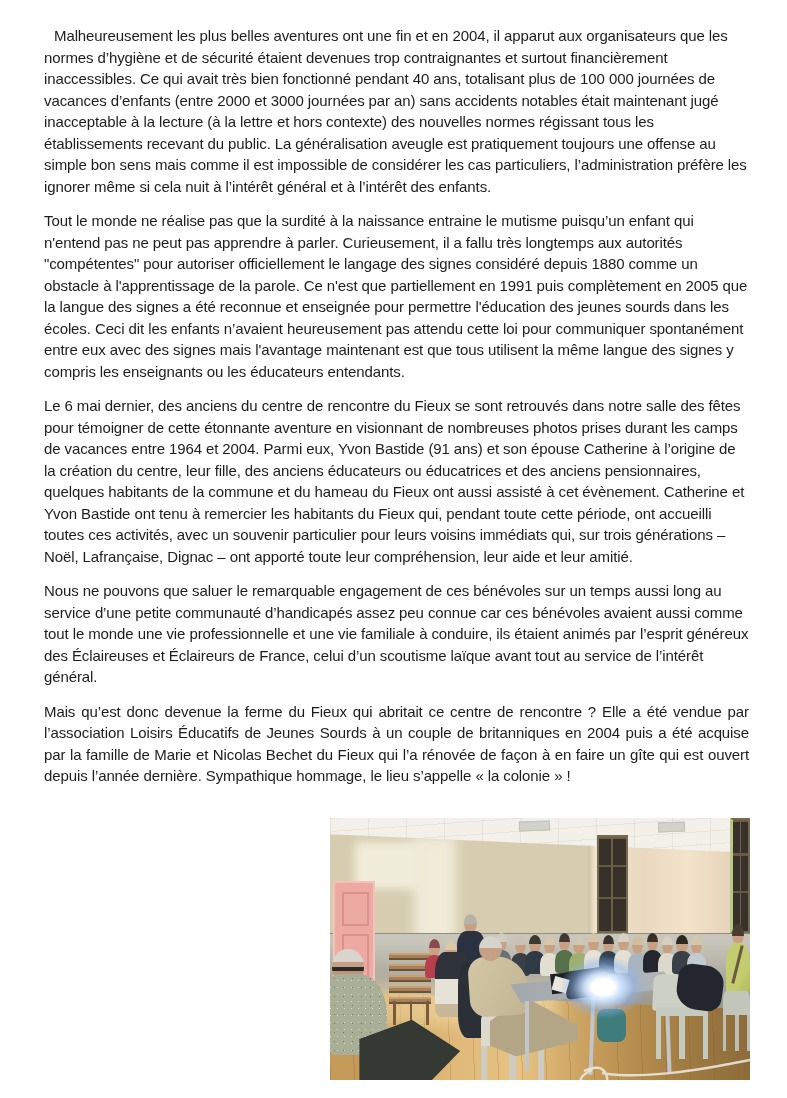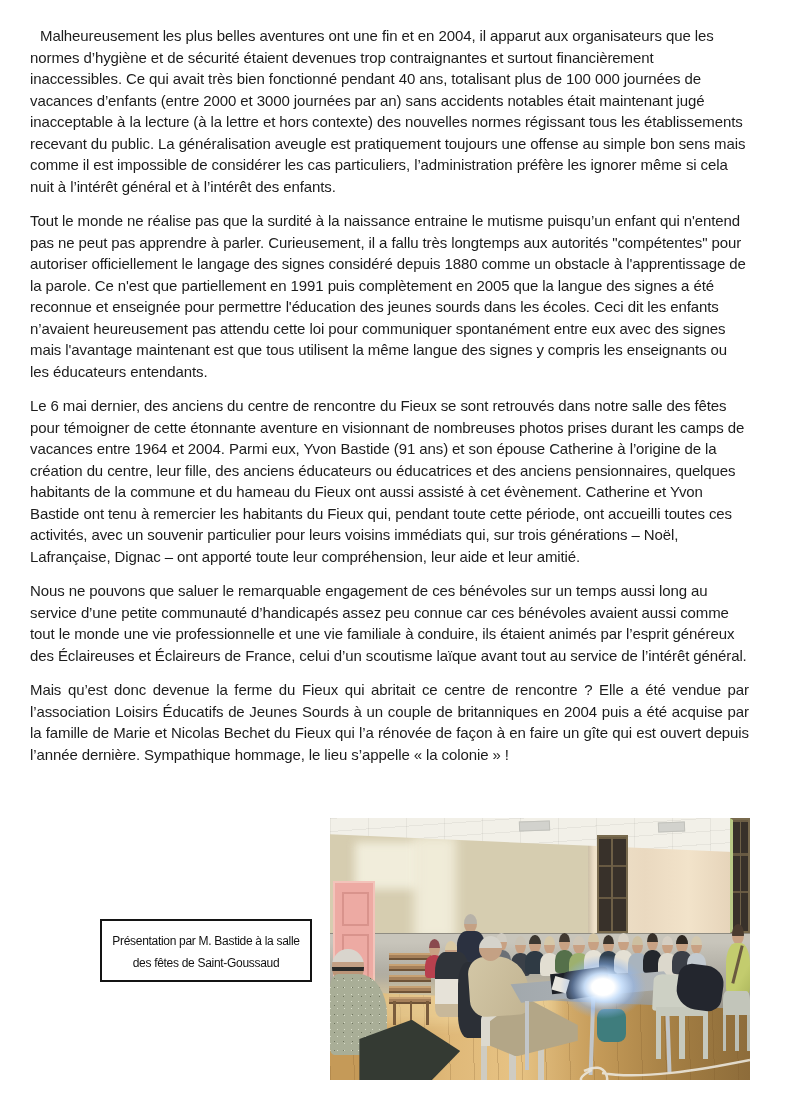--- a/index.html
+++ b/index.html
@@ -1,20 +1,20 @@
 <!DOCTYPE html>
 <html lang="fr"><head>
 <meta charset="utf-8">
 <style>
   html,body{margin:0;padding:0;background:#fff;}
   .page{position:relative;width:787px;height:1098px;background:#ffffff;overflow:hidden;
         font-family:"Liberation Sans",sans-serif;color:#1c1c1c;}
   
   .text-col{position:absolute;left:0;top:0;width:787px;box-sizing:border-box;
-            padding:25px 38px 0 30px;}
+            padding:25px 38px 0 44px;}
   .para{margin:0 0 13px 0;font-size:15px;line-height:21.5px;letter-spacing:-0.1px;
         text-align:left;color:#1c1c1c;}
   .para.indent{text-indent:10px;}
   .para.justify{text-align:justify;}
   
   .caption-box{position:absolute;left:100px;top:919px;width:212px;height:63px;
                box-sizing:border-box;border:2px solid #141414;background:#fff;
                text-align:center;padding-top:9px;}
   .cap-line{font-size:12px;line-height:22px;letter-spacing:-0.3px;white-space:nowrap;color:#111;}
   
@@ -132,24 +132,20 @@
 <div class="page">
 
   <div class="text-col">
     <p class="para indent">Malheureusement les plus belles aventures ont une fin et en 2004, il apparut aux organisateurs que les normes d’hygiène et de sécurité étaient devenues trop contraignantes et surtout financièrement inaccessibles. Ce qui avait très bien fonctionné pendant 40 ans, totalisant plus de 100 000 journées de vacances d’enfants (entre 2000 et 3000 journées par an) sans accidents notables était maintenant jugé inacceptable à la lecture (à la lettre et hors contexte) des nouvelles normes régissant tous les établissements recevant du public. La généralisation aveugle est pratiquement toujours une offense au simple bon sens mais comme il est impossible de considérer les cas particuliers, l’administration préfère les ignorer même si cela nuit à l’intérêt général et à l’intérêt des enfants.</p>
     <p class="para">Tout le monde ne réalise pas que la surdité à la naissance entraine le mutisme puisqu’un enfant qui n'entend pas ne peut pas apprendre à parler. Curieusement, il a fallu très longtemps aux autorités "compétentes" pour autoriser officiellement le langage des signes considéré depuis 1880 comme un obstacle à l'apprentissage de la parole. Ce n'est que partiellement en 1991 puis complètement en 2005 que la langue des signes a été reconnue et enseignée pour permettre l'éducation des jeunes sourds dans les écoles. Ceci dit les enfants n’avaient heureusement pas attendu cette loi pour communiquer spontanément entre eux avec des signes mais l'avantage maintenant est que tous utilisent la même langue des signes y compris les enseignants ou les éducateurs entendants.</p>
     <p class="para">Le 6 mai dernier, des anciens du centre de rencontre du Fieux se sont retrouvés dans notre salle des fêtes pour témoigner de cette étonnante aventure en visionnant de nombreuses photos prises durant les camps de vacances entre 1964 et 2004. Parmi eux, Yvon Bastide (91 ans) et son épouse Catherine à l’origine de la création du centre, leur fille, des anciens éducateurs ou éducatrices et des anciens pensionnaires, quelques habitants de la commune et du hameau du Fieux ont aussi assisté à cet évènement. Catherine et Yvon Bastide ont tenu à remercier les habitants du Fieux qui, pendant toute cette période, ont accueilli toutes ces activités, avec un souvenir particulier pour leurs voisins immédiats qui, sur trois générations – Noël, Lafrançaise, Dignac – ont apporté toute leur compréhension, leur aide et leur amitié.</p>
     <p class="para">Nous ne pouvons que saluer le remarquable engagement de ces bénévoles sur un temps aussi long au service d’une petite communauté d’handicapés assez peu connue car ces bénévoles avaient aussi comme tout le monde une vie professionnelle et une vie familiale à conduire, ils étaient animés par l’esprit généreux des Éclaireuses et Éclaireurs de France, celui d’un scoutisme laïque avant tout au service de l’intérêt général.</p>
     <p class="para justify">Mais qu’est donc devenue la ferme du Fieux qui abritait ce centre de rencontre ? Elle a été vendue par l’association Loisirs Éducatifs de Jeunes Sourds à un couple de britanniques en 2004 puis a été acquise par la famille de Marie et Nicolas Bechet du Fieux qui l’a rénovée de façon à en faire un gîte qui est ouvert depuis l’année dernière. Sympathique hommage, le lieu s’appelle « la colonie » !</p>
   </div>
 
-  <div class="caption-box">
-    <div class="cap-line">Présentation par M. Bastide à la salle</div>
-    <div class="cap-line">des fêtes de Saint-Goussaud</div>
-  </div>
 
   <div class="photo">
     <div class="ph-light1"></div>
     <div class="ph-light2"></div>
     <div class="ph-rightwall"></div>
     <div class="ph-ceiling"></div>
     <div class="ph-vent v1"></div>
     <div class="ph-vent v2"></div>
     <div class="ph-window w1"></div>
     <div class="ph-window w2"></div>

